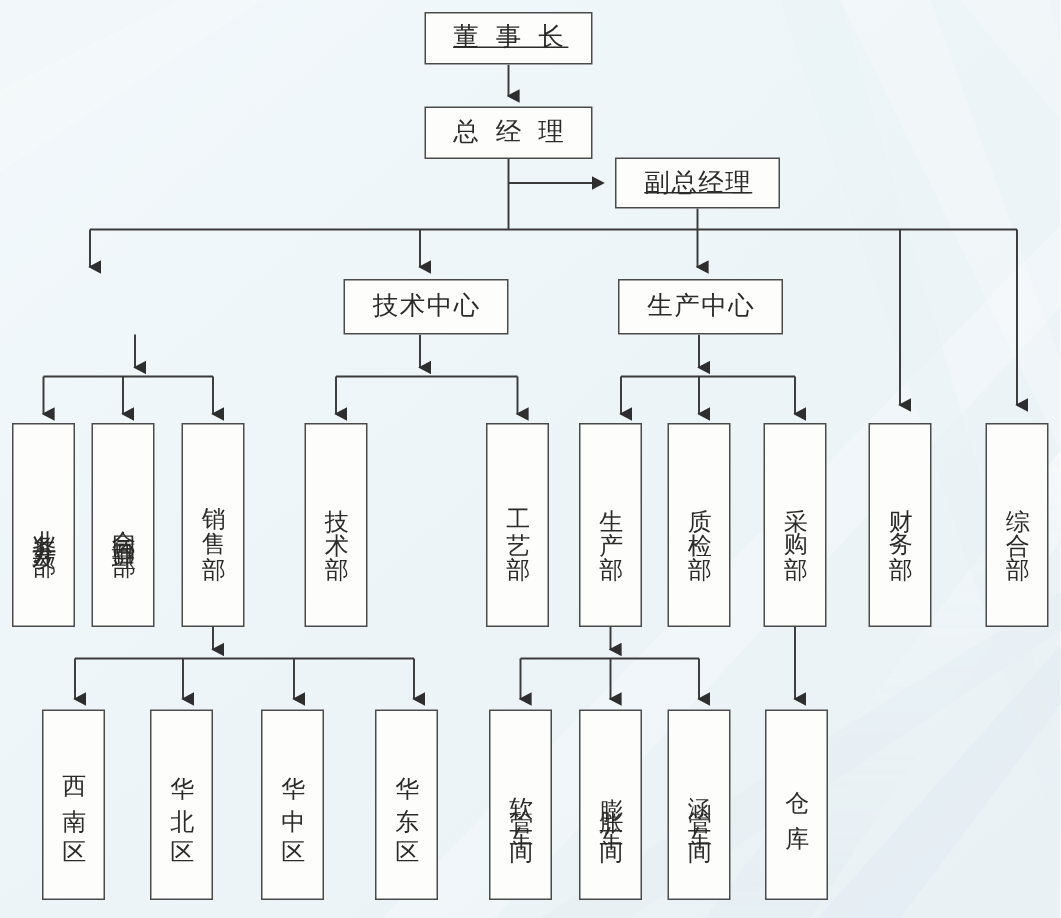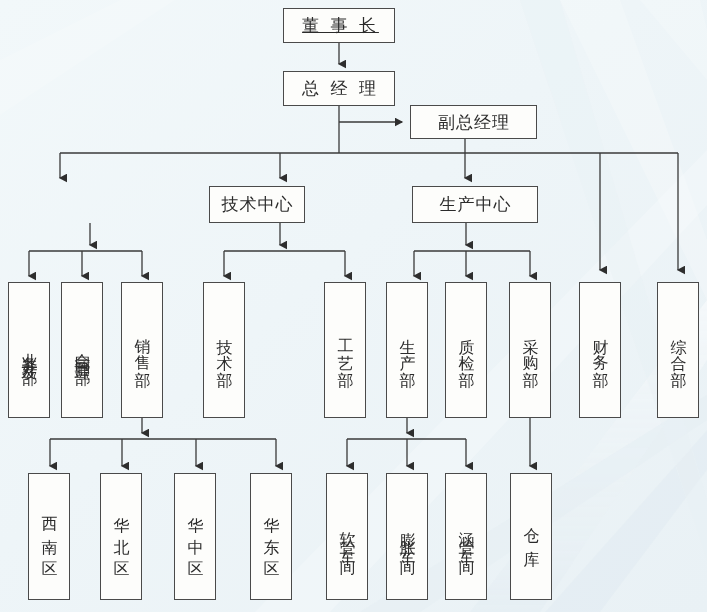--- a/index.html
+++ b/index.html
@@ -154,26 +154,26 @@
       <line x1="466" y1="439" x2="466" y2="466" marker-end="url(#arrow)"></line>
 
       <line x1="530" y1="418" x2="530" y2="466" marker-end="url(#arrow)"></line>
     </g>
   </svg>
 
   <div class="node h" style="left:283px; top:8px; width:112px; height:35px;text-decoration:underline;">董 事 长</div>
 
   <div class="node h" style="left:283px; top:71px; width:112px; height:35px;">总 经 理</div>
 
-  <div class="node h tight" style="left:410px; top:105px; width:127px; height:34px;">副总经理</div>
-
-
-  <div class="node h tight" style="left:209px; top:186px; width:96px; height:37px;">技术中心</div>
-
-  <div class="node h tight" style="left:412px; top:186px; width:126px; height:37px;">生产中心</div>
+  <div class="node h tight" style="left:410px; top:105px; width:110px; height:34px;text-decoration:underline;">副总经理</div>
+
+
+  <div class="node h tight" style="left:229px; top:186px; width:110px; height:37px;">技术中心</div>
+
+  <div class="node h tight" style="left:412px; top:186px; width:110px; height:37px;">生产中心</div>
 
   <div class="node v sp-xs" style="left:8px; top:282px; width:42px; height:136px;">业务开发部</div>
 
   <div class="node v sp-xs" style="left:61px; top:282px; width:42px; height:136px;">合同管理部</div>
 
   <div class="node v sp-md" style="left:121px; top:282px; width:42px; height:136px;">销售部</div>
 
   <div class="node v sp-md" style="left:203px; top:282px; width:42px; height:136px;">技术部</div>
 
   <div class="node v sp-md" style="left:324px; top:282px; width:42px; height:136px;">工艺部</div>

